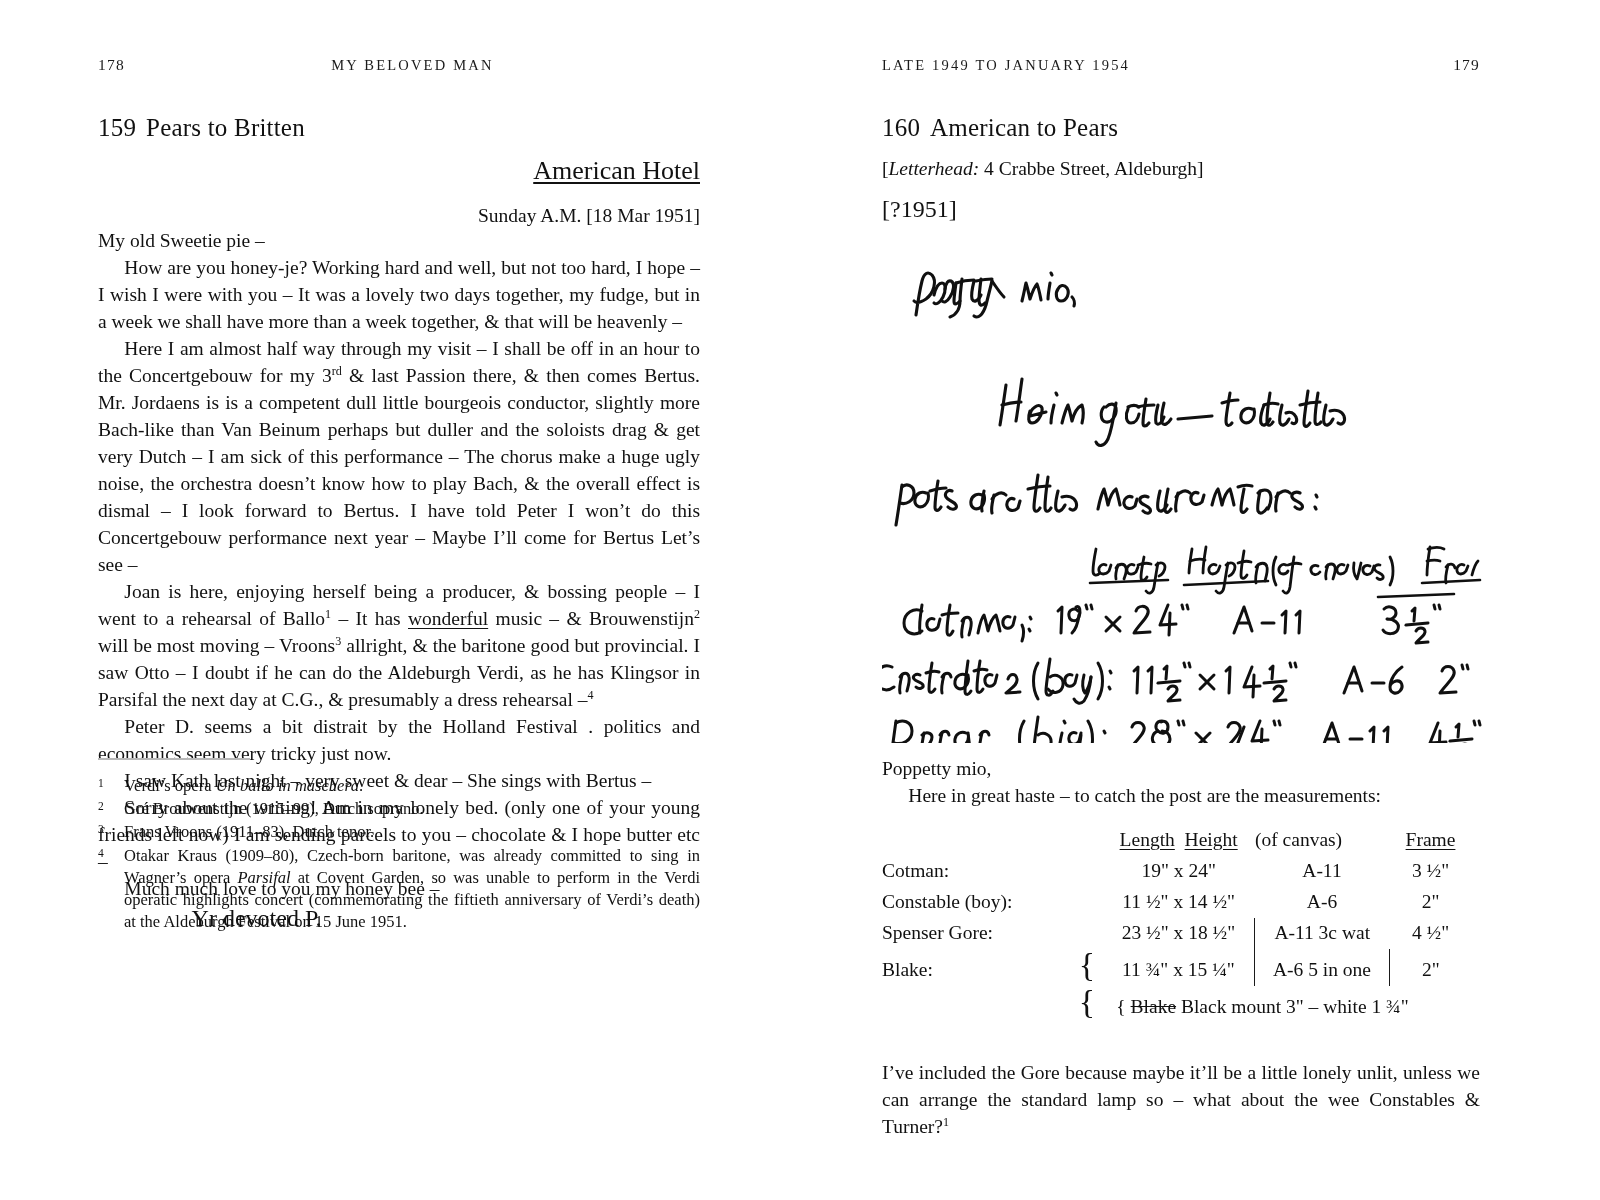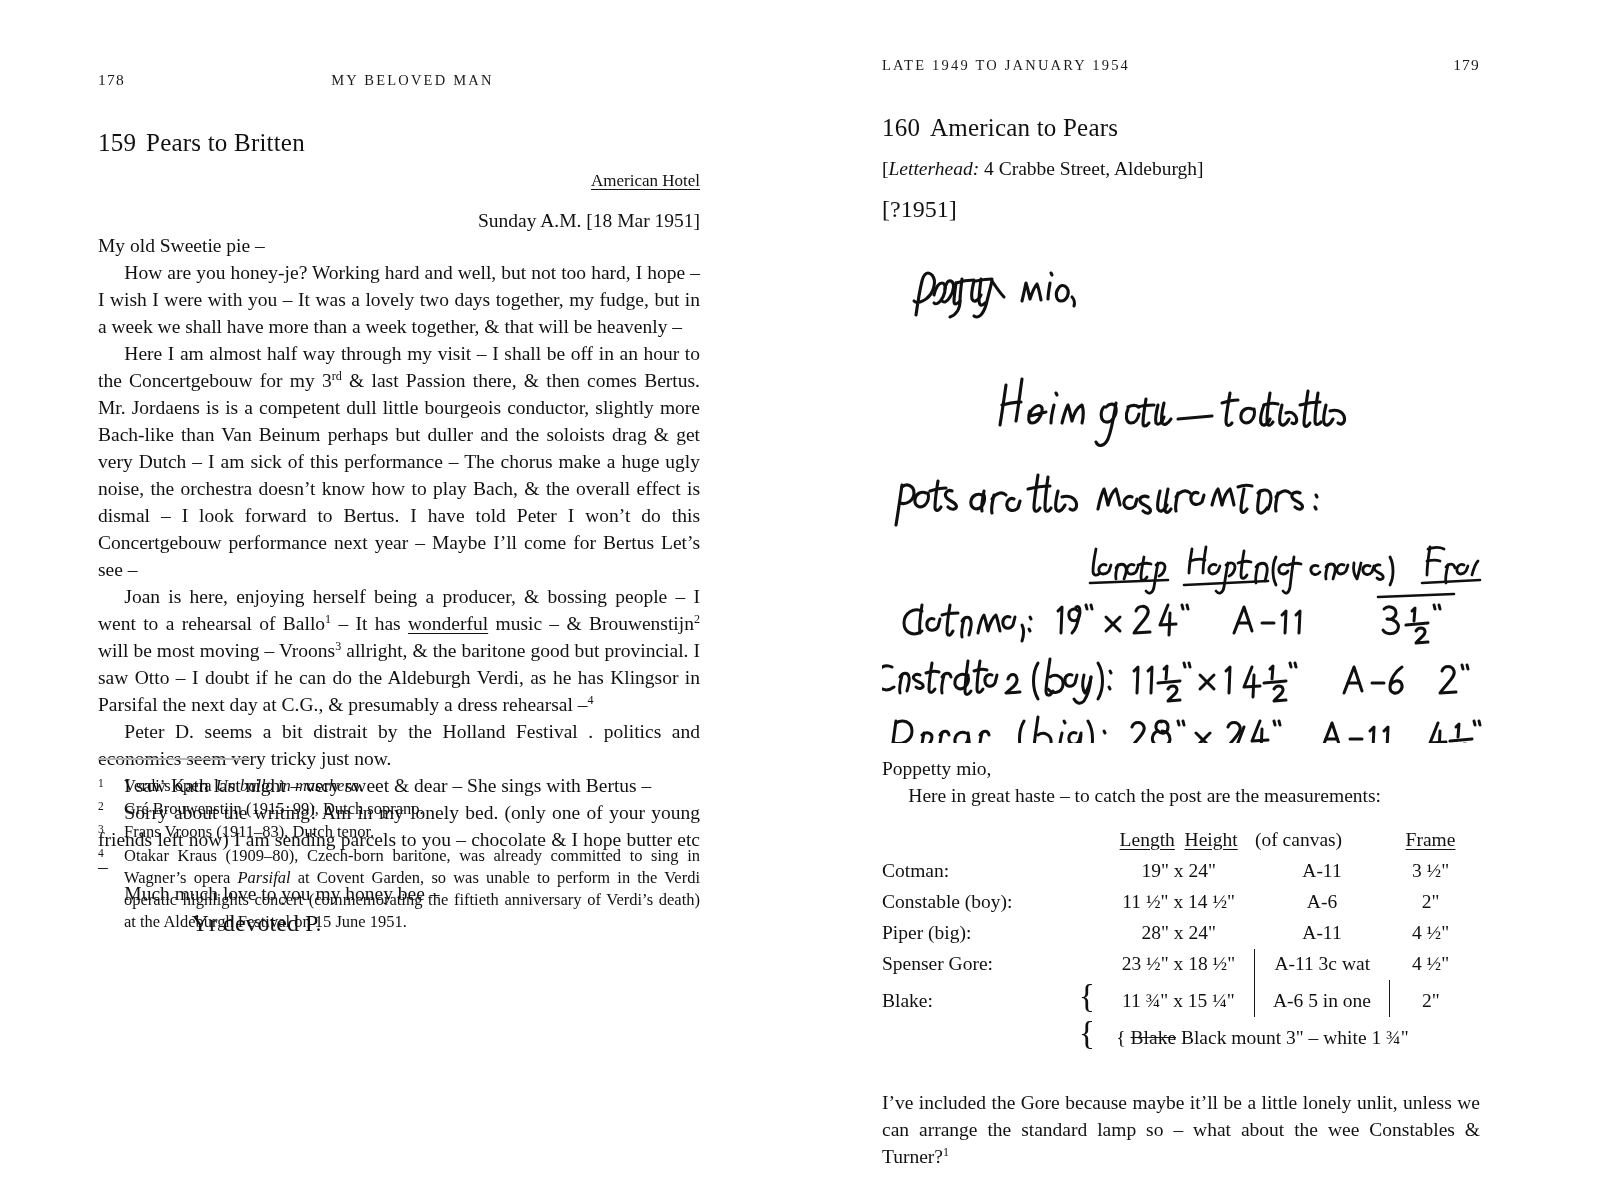--- a/index.html
+++ b/index.html
@@ -19,21 +19,21 @@
     width: 1600px;
     height: 1200px;
     display: flex;
   }
   .page {
     position: relative;
     width: 800px;
     height: 1200px;
     box-sizing: border-box;
   }
-  .page-left  { padding: 71px 100px 0 98px; }
+  .page-left  { padding: 56px 100px 0 98px; }
   .page-right { padding: 56px 120px 0 82px; }
 
   
   .runhead {
     display: flex;
     align-items: baseline;
     font-size: 15.5px;
     letter-spacing: 1.4px;
     font-variant: small-caps;
     text-transform: uppercase;
@@ -64,21 +64,21 @@
   .letter-heading {
     font-size: 25px;
     font-weight: normal;
     margin-top: 38px;
     letter-spacing: 0.2px;
   }
   .letter-heading .num { margin-right: 10px; }
 
   .addr-right {
     text-align: right;
-    font-size: 17px;
+    font-size: 26px;
     margin-top: 14px;
   }
   .addr-right .u { text-decoration: underline; text-underline-offset: 3px; }
 
   .date-right {
     text-align: right;
     font-size: 19.5px;
     margin-top: 19px;
   }
 
@@ -768,27 +768,20 @@
         </tr>
 
         <tr>
           <td class="c-name">Constable (boy):</td>
           <td class="c-brace"></td>
           <td class="c-dim">11 ½" x 14 ½"</td>
           <td class="c-code">A-6</td>
           <td class="c-frame">2"</td>
         </tr>
 
-        <tr>
-          <td class="c-name">Piper (big):</td>
-          <td class="c-brace"></td>
-          <td class="c-dim">28" x 24"</td>
-          <td class="c-code">A-11</td>
-          <td class="c-frame">4 ½"</td>
-        </tr>
 
         <tr>
           <td class="c-name">Spenser Gore:</td>
           <td class="c-brace"></td>
           <td class="c-dim">23 ½" x 18 ½"</td>
           <td class="c-code vrule-l">A-11 3c wat</td>
           <td class="c-frame">4 ½"</td>
         </tr>
 
         <tr>

